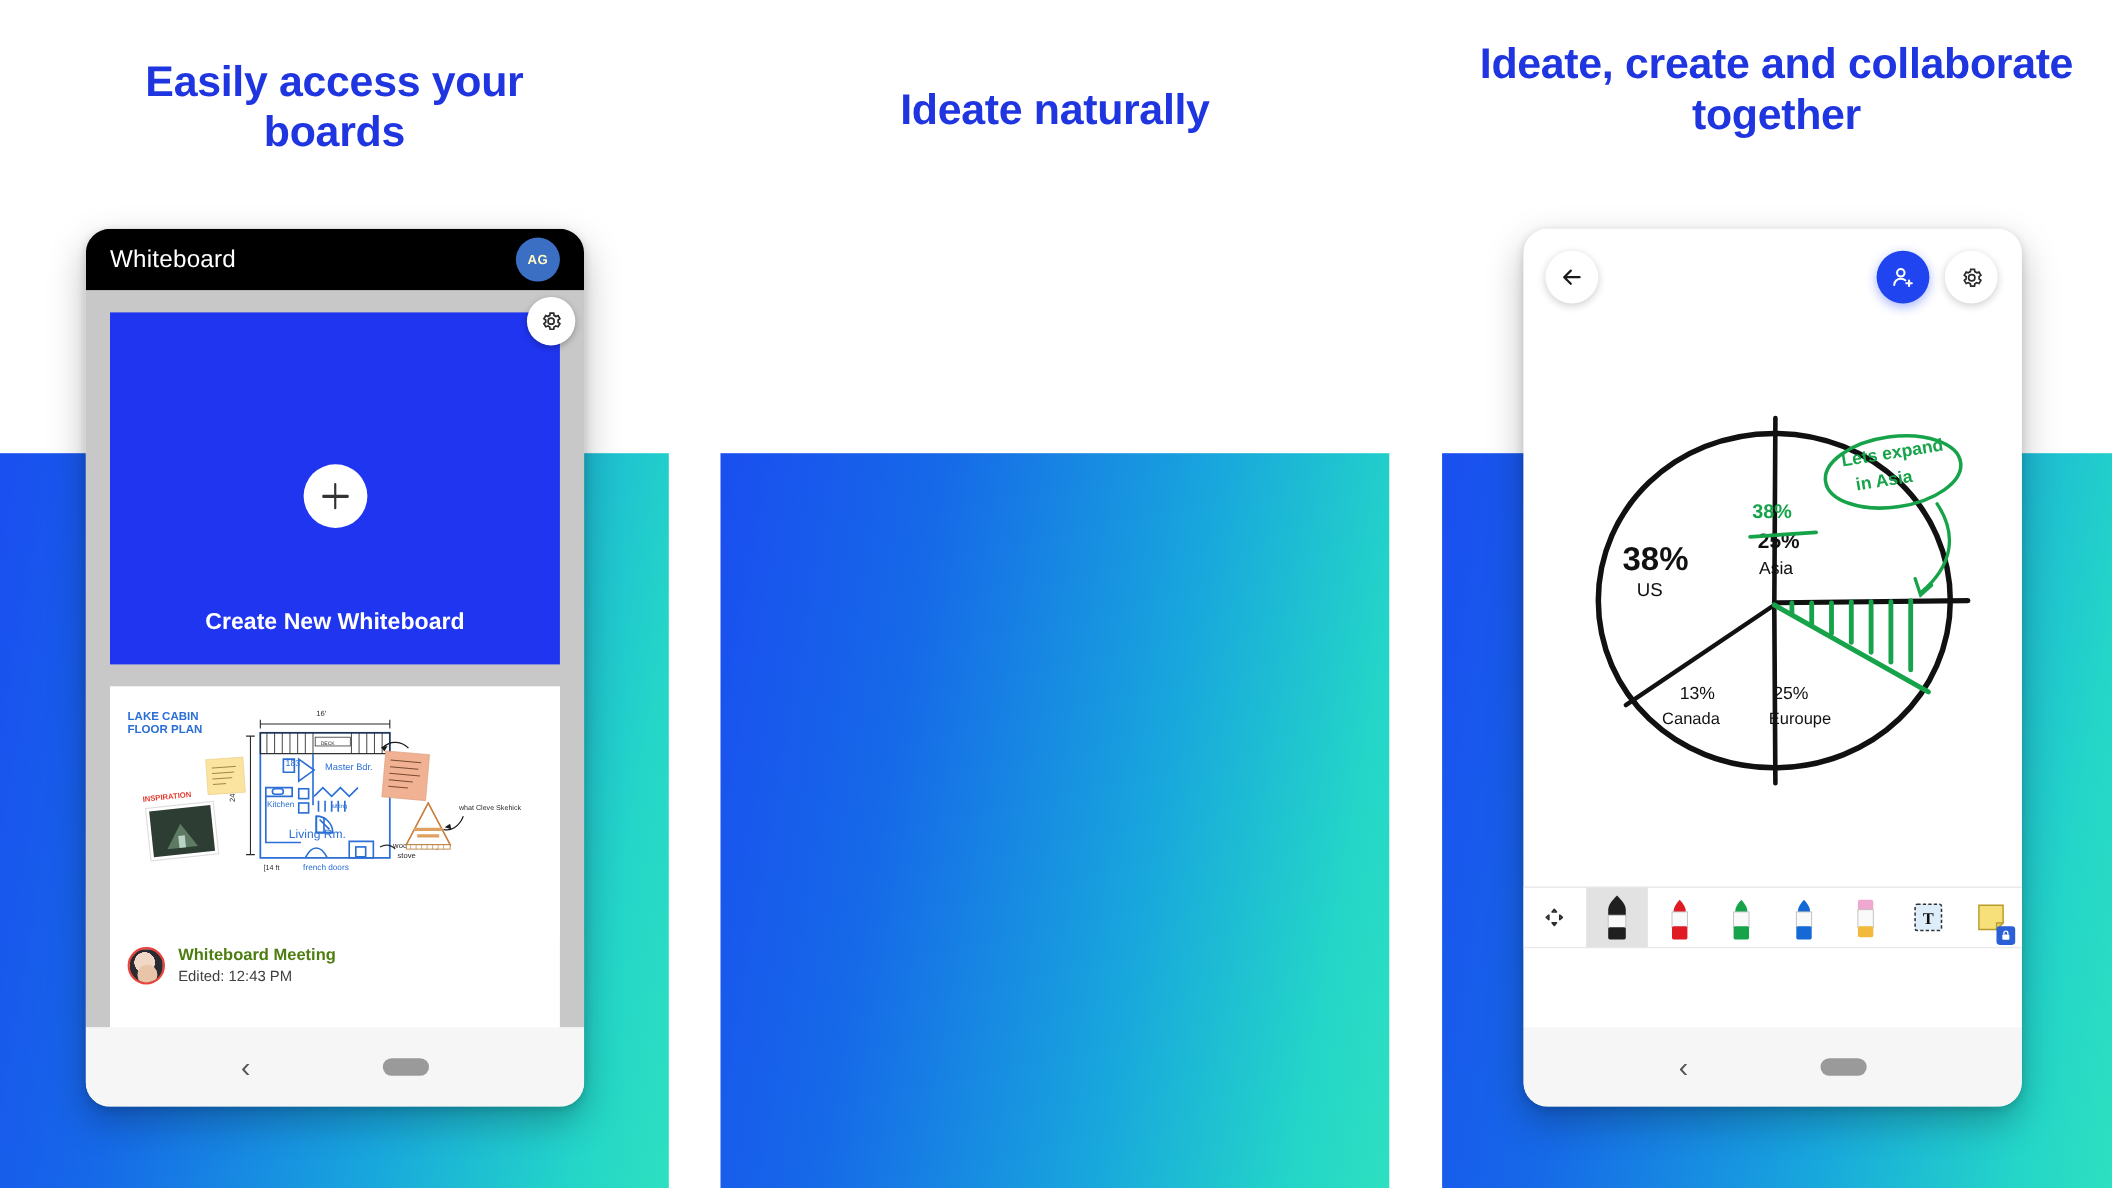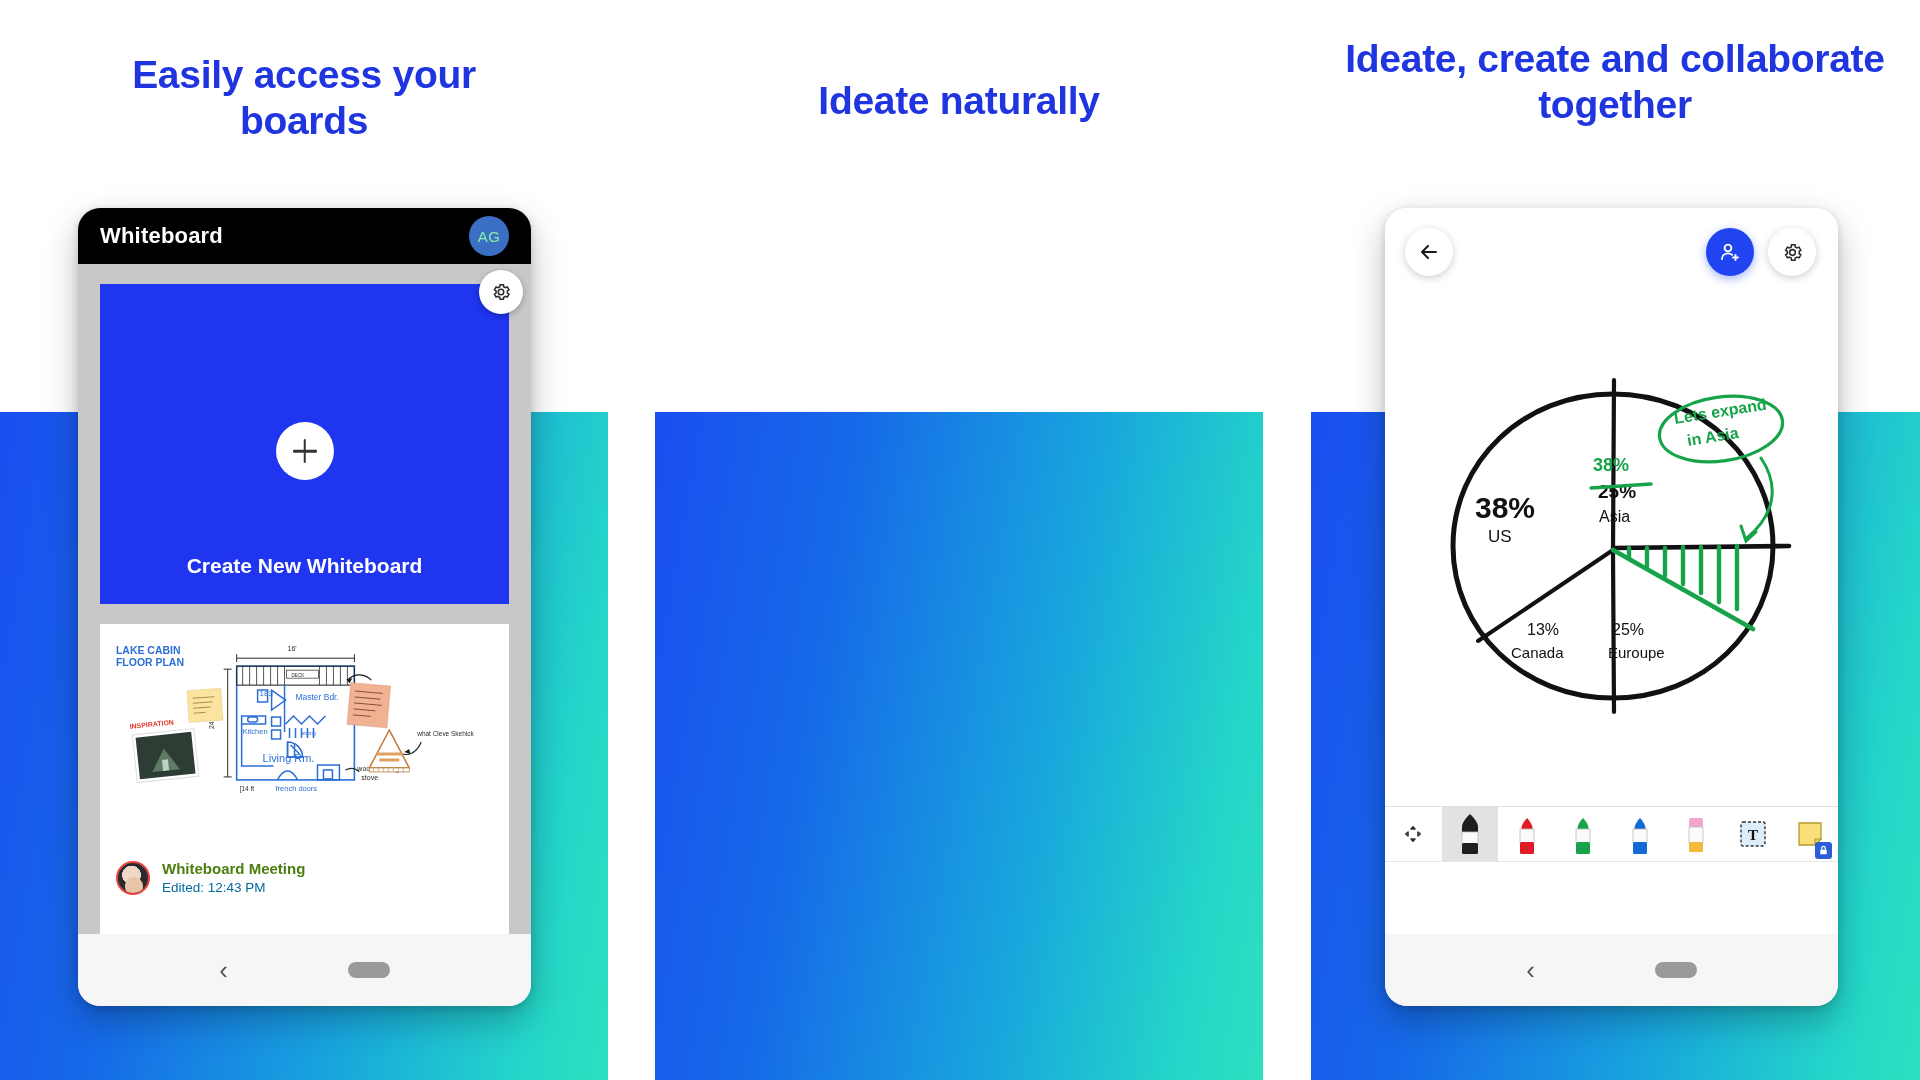--- a/index.html
+++ b/index.html
@@ -50,26 +50,26 @@
   }
   .p1 .phone { left: 78px;  top: 208px; }
   .p2 .phone { left: 730px; top: 208px; }
 
   
   .status-bar {
     height: 56px; background: #000; color: #fff;
     display: flex; align-items: center; justify-content: space-between;
     padding: 0 22px;
   }
-  .app-title { font-size: 22px; font-weight: bold; letter-spacing: .2px; }
+  .app-title { font-size: 22px; font-weight: normal; letter-spacing: .2px; }
   .avatar-circle {
     width: 40px; height: 40px; border-radius: 50%;
-    background: #3a6fc4; color: #86efac;
+    background: #3a6fc4; color: #fef9c3;
     display: flex; align-items: center; justify-content: center;
-    font-size: 15px; font-weight: normal; letter-spacing: .5px;
+    font-size: 12px; font-weight: bold; letter-spacing: .5px;
   }
   .board-list {
     background: #c8c8c8; padding: 20px 22px 0 22px; height: 670px;
     position: relative;
   }
   .create-card {
     position: relative;
     background: #1f35f0; height: 320px;
     display: flex; flex-direction: column; align-items: center;
     justify-content: center;
@@ -106,21 +106,21 @@
   .thumb-avatar {
     width: 34px; height:34px; border-radius:50%;
     background: radial-gradient(circle at 45% 40%, #f0d7c6 0 38%, #2a2a32 39% 100%);
     border: 2.5px solid #e8453c; flex: 0 0 auto; position: relative; overflow:hidden;
   }
   .thumb-avatar::after{
     content:""; position:absolute; left:7px; top:14px; width:18px; height:18px;
     border-radius:50% 50% 45% 45%; background:#e8c4a8;
   }
   .thumb-title { font-size: 15px; font-weight: bold; color:#4d7c0f; }
-  .thumb-sub   { font-size: 13.5px; color:#0369a1; margin-top: 3px; }
+  .thumb-sub   { font-size: 13.5px; color:#404040; margin-top: 3px; }
   .nav-bar {
     position:absolute; bottom:0; left:0; right:0; height: 72px; background:#f6f6f6;
     display:flex; align-items:center; justify-content:center; gap: 120px;
   }
   .nav-back { color:#555; font-size: 26px; line-height:1; }
   .nav-pill { width: 42px; height: 16px; border-radius: 9px; background:#9a9a9a; }
 
   
   .wb-canvas { position: relative; height: 726px; background:#fff; }
   .rb {

